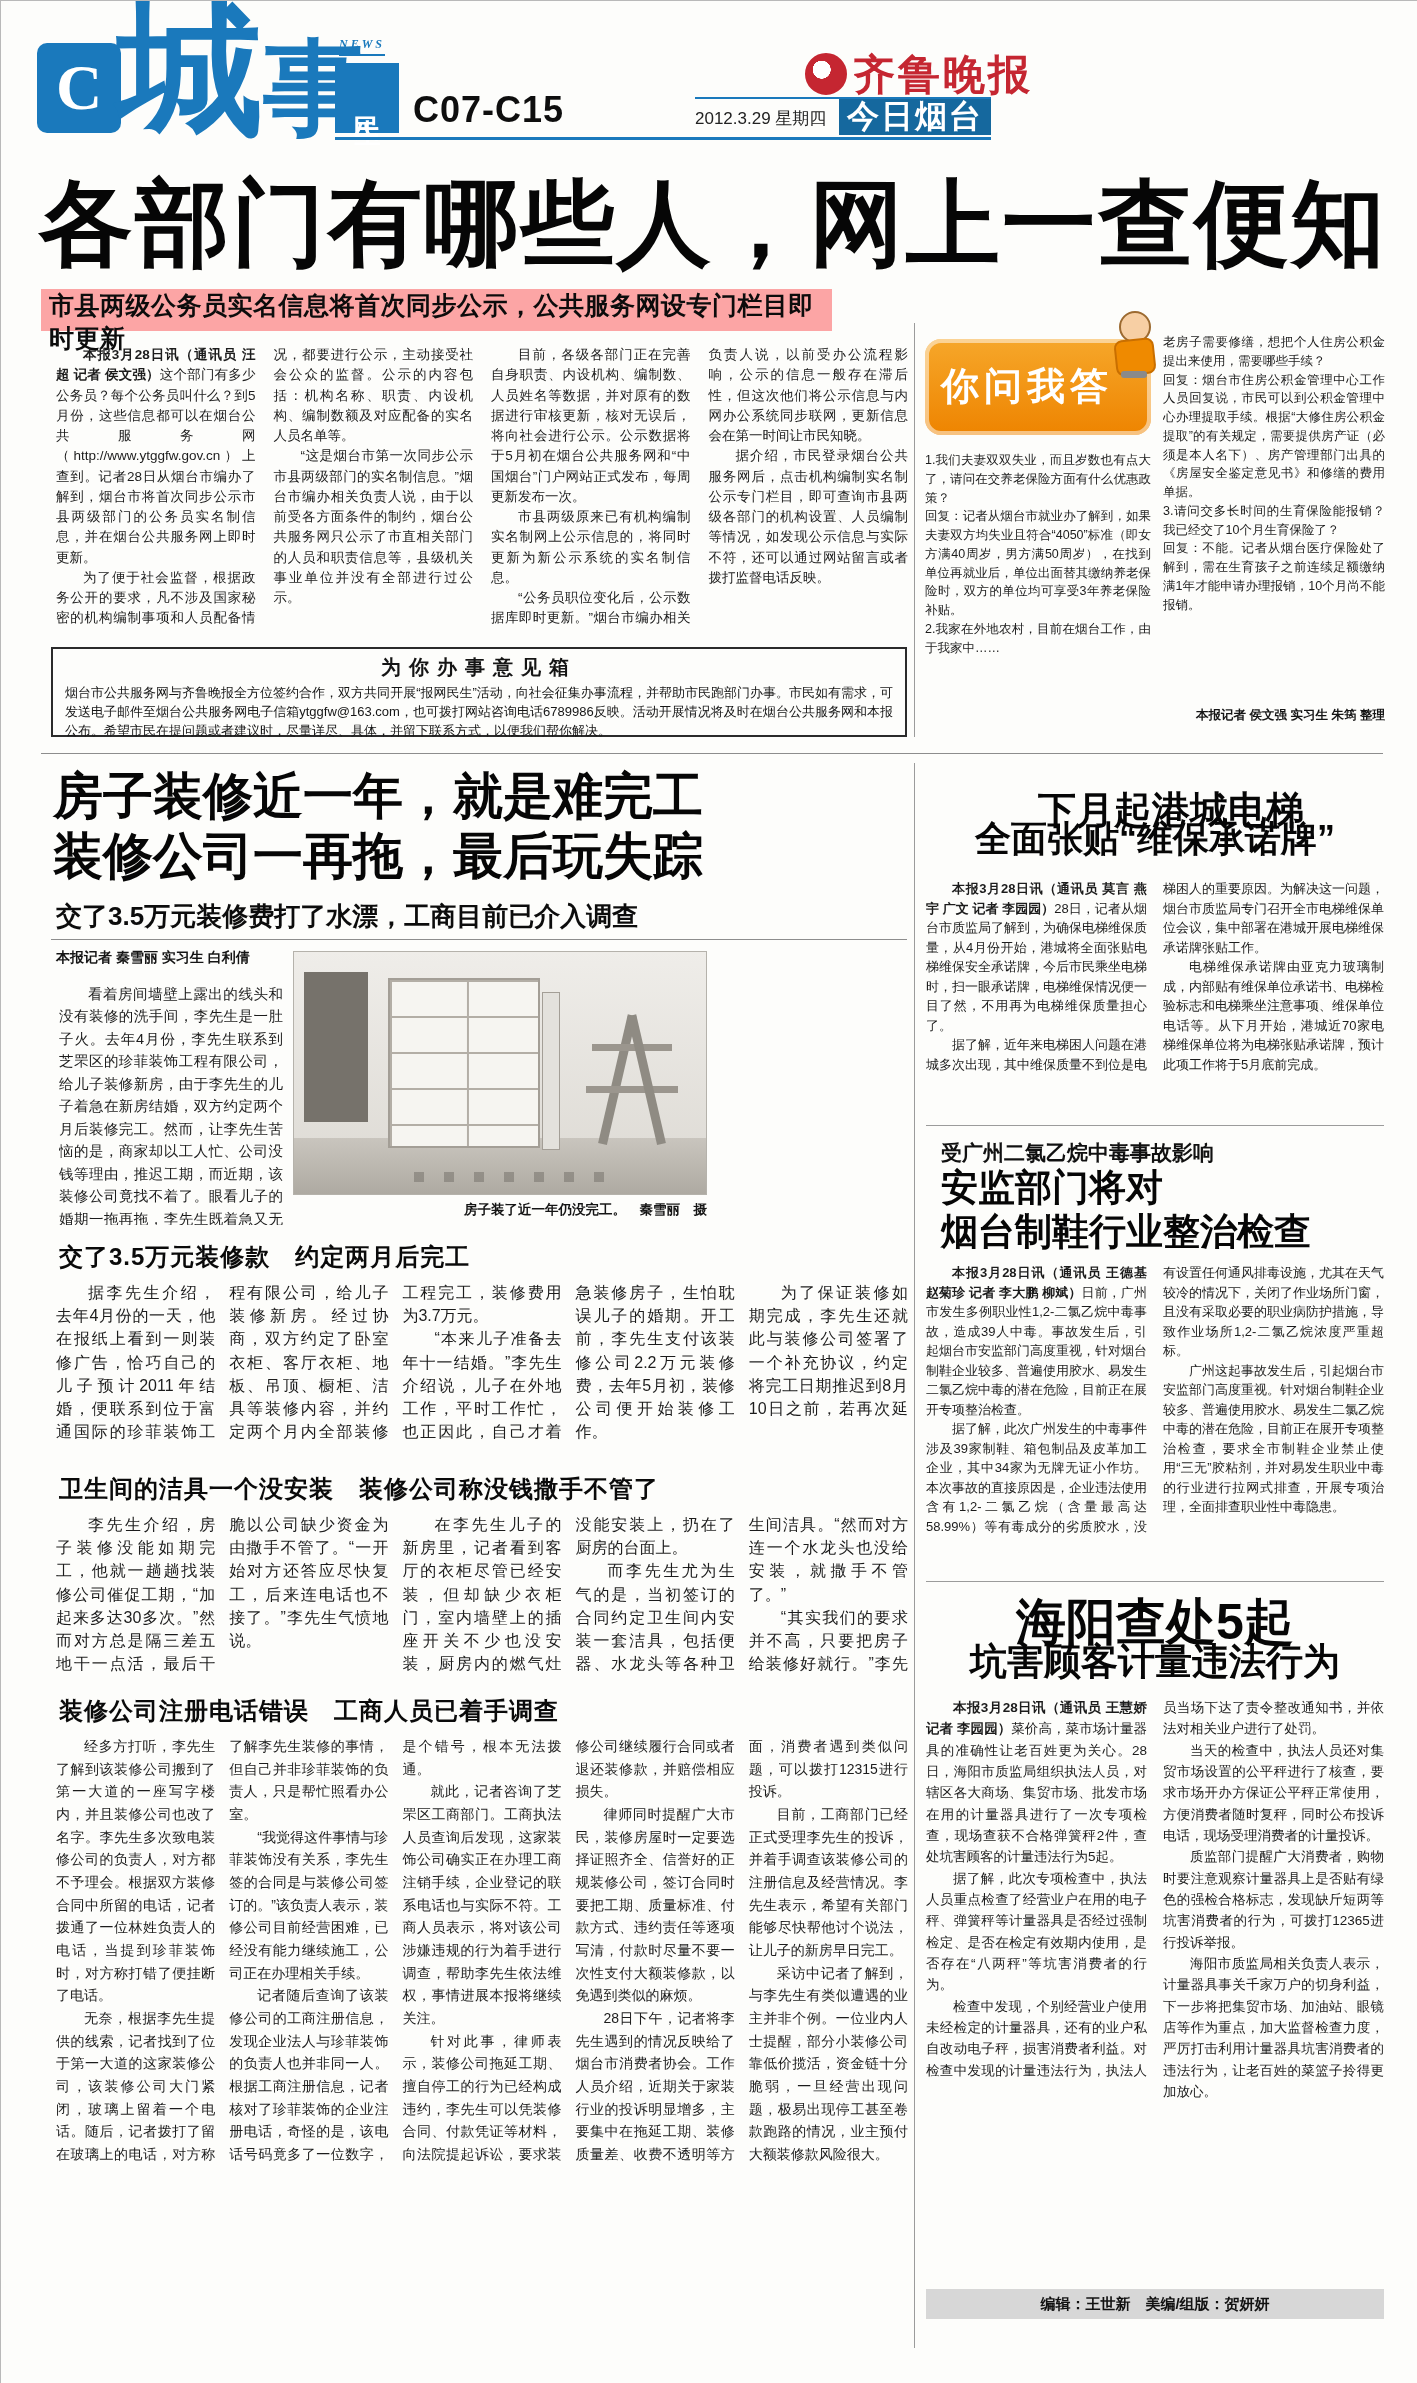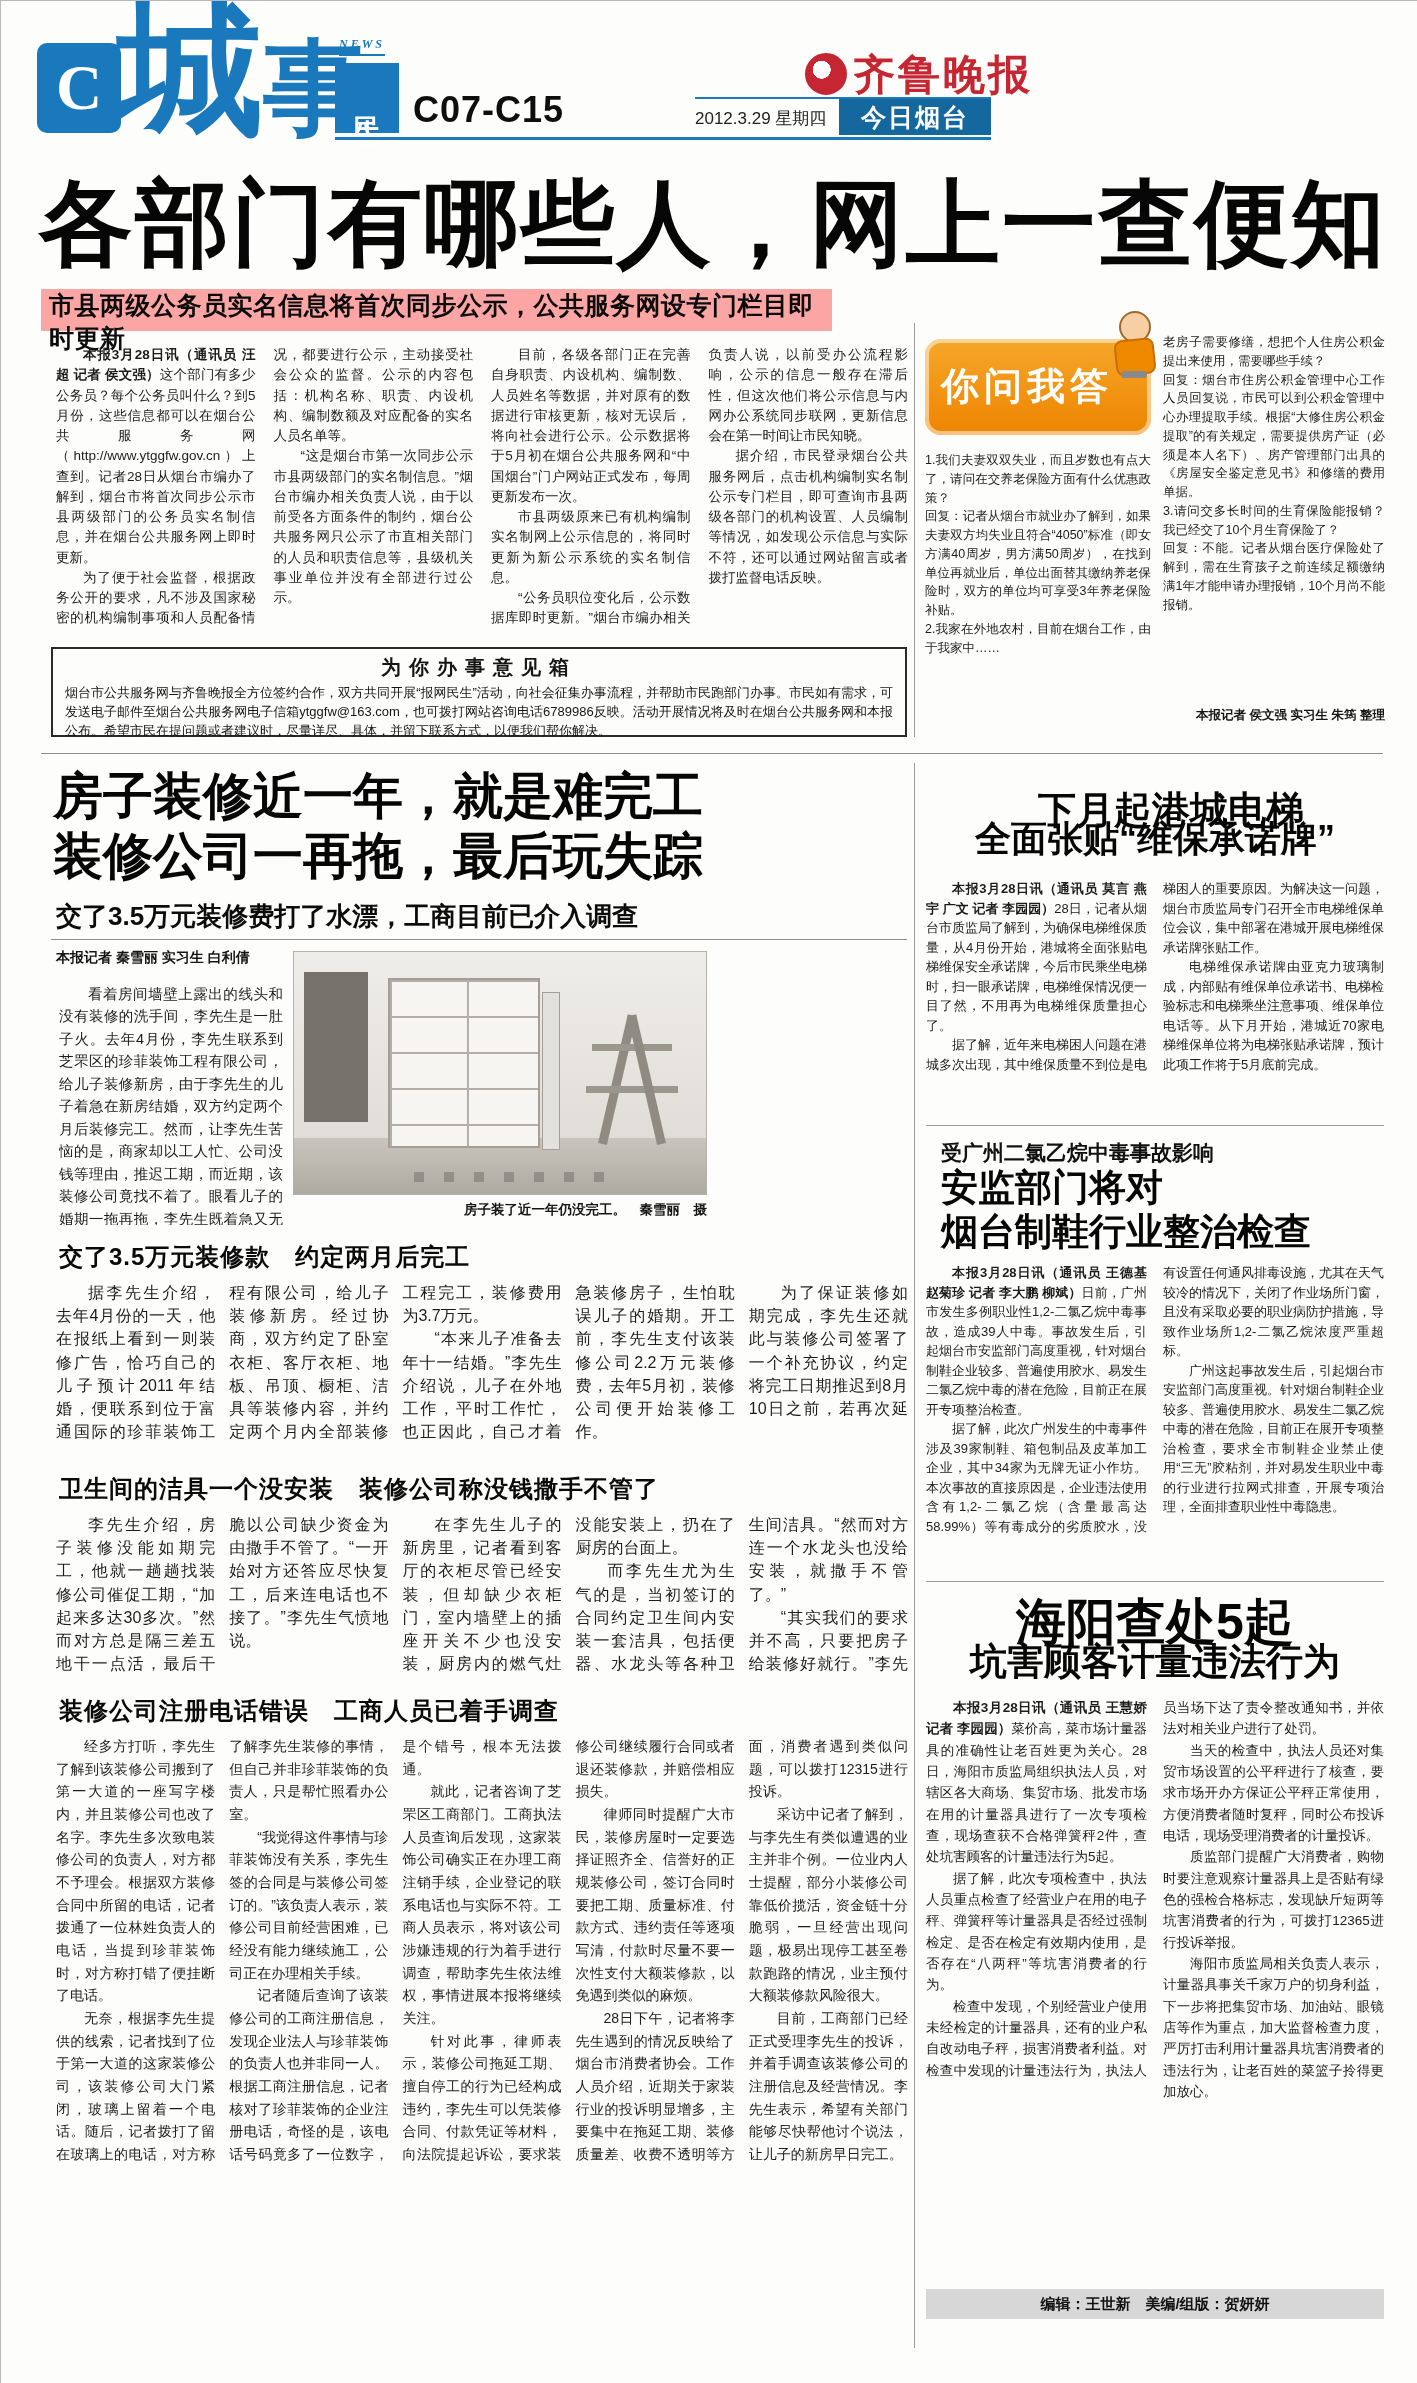--- a/index.html
+++ b/index.html
@@ -26,21 +26,21 @@
             writing-mode:vertical-rl;letter-spacing:3px;}
   .pages{left:412px;top:88px;font-size:36px;font-weight:bold;letter-spacing:1px;color:#0e0e0e;}
   .blue-line-long{left:334px;top:136px;width:656px;height:3px;background:#1a79bc;}
   .blue-line-short{left:694px;top:96px;width:296px;height:2px;background:#1a79bc;}
   .logo-circle{left:804px;top:52px;width:42px;height:42px;border-radius:50%;
                background:radial-gradient(circle at 38% 38%,#fff 0 28%,#c52631 29%);
                border:3px solid #c52631;box-sizing:border-box;}
   .paper-name{left:852px;top:46px;font-size:42px;font-weight:bold;color:#c52631;letter-spacing:3px;
               font-family:"Liberation Serif","DejaVu Serif",serif;}
   .date-line{left:694px;top:106px;font-size:17px;color:#222;}
-  .edition{left:838px;top:98px;width:152px;height:36px;background:#15689e;color:#fff;font-size:25px;
+  .edition{left:838px;top:98px;width:152px;height:36px;background:#15689e;color:#fff;font-size:32px;
            font-weight:bold;display:flex;align-items:center;justify-content:center;letter-spacing:2px;}
 
   
   .lead-headline{left:38px;top:176px;width:1344px;font-size:94px;font-weight:900;line-height:1;
                  color:#060606;text-align:justify;text-align-last:justify;letter-spacing:-2px;white-space:normal;}
   .lead-subbar{left:40px;top:288px;width:791px;height:42px;background:#fca5a5;display:flex;}
   .lead-subhead{font-size:25px;font-weight:bold;padding-left:8px;letter-spacing:.5px;color:#0c0c0c;}
   .lead-body{left:55px;top:344px;width:852px;height:294px;column-count:4;column-gap:18px;font-size:13.5px;}
 
   
@@ -236,22 +236,22 @@
     <div class="abs sec-title sec3-title">装修公司注册电话错误　工商人员已着手调查</div>
     <div class="abs sec-body sec3-body copy">
       <p>经多方打听，李先生了解到该装修公司搬到了第一大道的一座写字楼内，并且装修公司也改了名字。李先生多次致电装修公司的负责人，对方都不予理会。根据双方装修合同中所留的电话，记者拨通了一位林姓负责人的电话，当提到珍菲装饰时，对方称打错了便挂断了电话。</p>
       <p>无奈，根据李先生提供的线索，记者找到了位于第一大道的这家装修公司，该装修公司大门紧闭，玻璃上留着一个电话。随后，记者拨打了留在玻璃上的电话，对方称了解李先生装修的事情，但自己并非珍菲装饰的负责人，只是帮忙照看办公室。</p>
       <p>“我觉得这件事情与珍菲装饰没有关系，李先生签的合同是与装修公司签订的。”该负责人表示，装修公司目前经营困难，已经没有能力继续施工，公司正在办理相关手续。</p>
       <p>记者随后查询了该装修公司的工商注册信息，发现企业法人与珍菲装饰的负责人也并非同一人。根据工商注册信息，记者核对了珍菲装饰的企业注册电话，奇怪的是，该电话号码竟多了一位数字，是个错号，根本无法拨通。</p>
       <p>就此，记者咨询了芝罘区工商部门。工商执法人员查询后发现，这家装饰公司确实正在办理工商注销手续，企业登记的联系电话也与实际不符。工商人员表示，将对该公司涉嫌违规的行为着手进行调查，帮助李先生依法维权，事情进展本报将继续关注。</p>
       <p>针对此事，律师表示，装修公司拖延工期、擅自停工的行为已经构成违约，李先生可以凭装修合同、付款凭证等材料，向法院提起诉讼，要求装修公司继续履行合同或者退还装修款，并赔偿相应损失。</p>
       <p>律师同时提醒广大市民，装修房屋时一定要选择证照齐全、信誉好的正规装修公司，签订合同时要把工期、质量标准、付款方式、违约责任等逐项写清，付款时尽量不要一次性支付大额装修款，以免遇到类似的麻烦。</p>
       <p>28日下午，记者将李先生遇到的情况反映给了烟台市消费者协会。工作人员介绍，近期关于家装行业的投诉明显增多，主要集中在拖延工期、装修质量差、收费不透明等方面，消费者遇到类似问题，可以拨打12315进行投诉。</p>
+      <p>目前，工商部门已经正式受理李先生的投诉，并着手调查该装修公司的注册信息及经营情况。李先生表示，希望有关部门能够尽快帮他讨个说法，让儿子的新房早日完工。</p>
       <p>采访中记者了解到，与李先生有类似遭遇的业主并非个例。一位业内人士提醒，部分小装修公司靠低价揽活，资金链十分脆弱，一旦经营出现问题，极易出现停工甚至卷款跑路的情况，业主预付大额装修款风险很大。</p>
-      <p>目前，工商部门已经正式受理李先生的投诉，并着手调查该装修公司的注册信息及经营情况。李先生表示，希望有关部门能够尽快帮他讨个说法，让儿子的新房早日完工。</p>
     </div>
   </section>
 
   <aside>
     <h2 class="abs r-h-center ra1-h1" style="margin:16px;">下月起港城电梯</h2>
     <h2 class="abs r-h-center ra1-h2" style="margin:0;">全面张贴“维保承诺牌”</h2>
     <div class="abs ra-body ra1-body copy">
       <p><b>本报3月28日讯（通讯员 莫言 燕宇 广文 记者 李园园）</b><span>28日，记者从烟台市质监局了解到，为确保电梯维保质量，从4月份开始，港城将全面张贴电梯维保安全承诺牌，今后市民乘坐电梯时，扫一眼承诺牌，电梯维保情况便一目了然，不用再为电梯维保质量担心了。</span></p>
       <p>据了解，近年来电梯困人问题在港城多次出现，其中维保质量不到位是电梯困人的重要原因。为解决这一问题，烟台市质监局专门召开全市电梯维保单位会议，集中部署在港城开展电梯维保承诺牌张贴工作。</p>
       <p>电梯维保承诺牌由亚克力玻璃制成，内部贴有维保单位承诺书、电梯检验标志和电梯乘坐注意事项、维保单位电话等。从下月开始，港城近70家电梯维保单位将为电梯张贴承诺牌，预计此项工作将于5月底前完成。</p>

